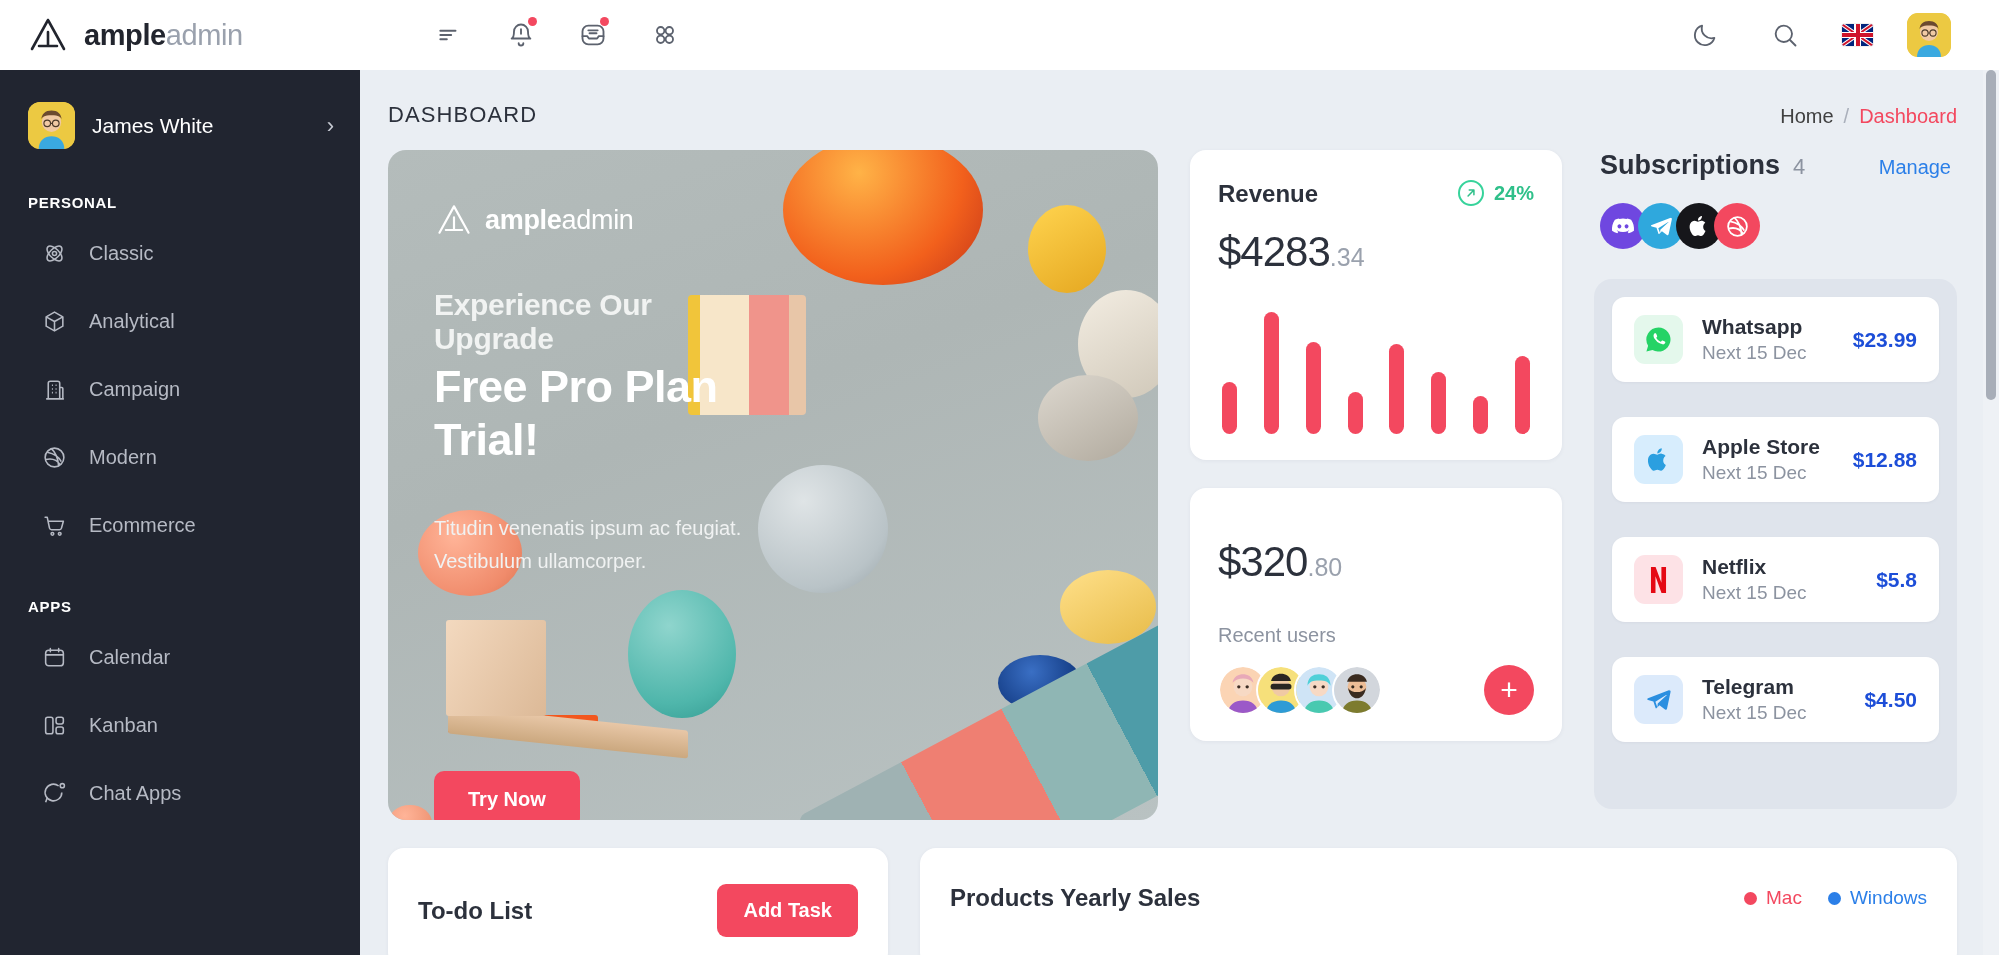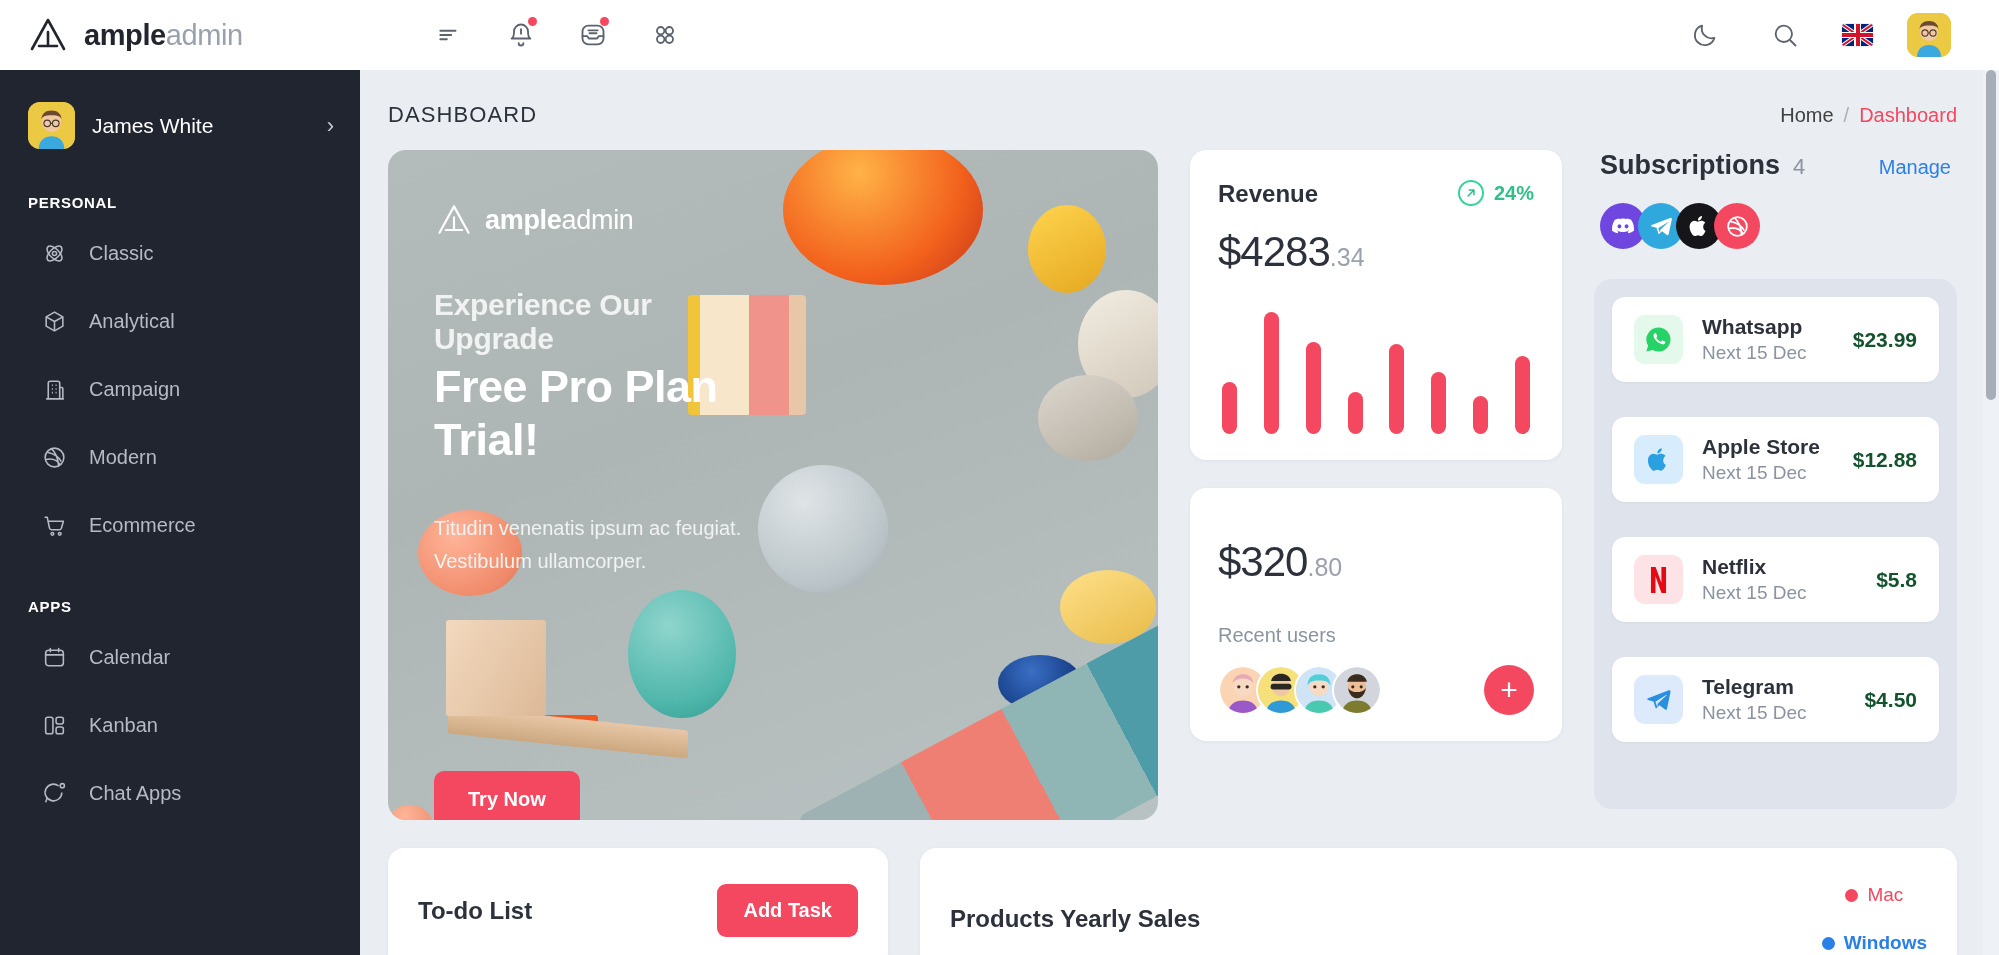--- a/index.html
+++ b/index.html
@@ -91,21 +91,21 @@
                   align-items: center; justify-content: center; }
   .nav-item.active { background: #f3485f; color: #fff; }
   .nav-item.active .ic svg { stroke: #fff; }
 
   
   .main {
     position: absolute; top: 70px; left: 360px; right: 0; bottom: 0;
     overflow: hidden; background: #eaeef3;
   }
   .page-head {
-    display: flex; align-items: center; padding: 32px 42px 0 28px;
+    display: flex; align-items: flex-end; padding: 32px 42px 0 28px;
   }
   .page-title { font-size: 22px; color: #2c313c; letter-spacing: 1.1px; }
   .crumbs { margin-left: auto; font-size: 20px; display: flex; gap: 10px; }
   .crumbs .c-home { color: #404040; cursor: pointer; }
   .crumbs .c-sep { color: #aab0bb; }
   .crumbs .c-cur { color: #f3485f; }
 
   .grid {
     display: flex; gap: 32px; padding: 22px 42px 0 28px; align-items: flex-start;
   }
@@ -188,34 +188,34 @@
   .sub-item {
     background: #fff; border-radius: 13px; padding: 18px 22px;
     display: flex; align-items: center; gap: 19px; margin-bottom: 35px;
     box-shadow: 0 1px 3px rgba(45,55,85,.05); cursor: pointer;
   }
   .sub-ico { width: 49px; height: 49px; flex: 0 0 49px; border-radius: 11px;
              display: flex; align-items: center; justify-content: center; }
   .sub-meta { flex: 1; min-width: 0; }
   .sub-name { font-size: 21px; font-weight: 700; color: #2c313c; }
   .sub-next { font-size: 19px; color: #8c93a0; margin-top: 3px; }
-  .sub-price { font-size: 21px; font-weight: 700; color: #14532d; white-space: nowrap; }
+  .sub-price { font-size: 21px; font-weight: 700; color: #1d4ed8; white-space: nowrap; }
 
   
   .bottom { display: flex; gap: 32px; padding: 28px 42px 0 28px; align-items: flex-start; }
   .todo-card { width: 500px; flex: 0 0 500px; }
   .sales-card { flex: 1; min-width: 0; }
   .bot-head { display: flex; align-items: center; padding: 36px 30px 0 30px; }
   .bot-title { font-size: 24px; font-weight: 700; color: #2c313c; }
   .add-task {
     margin-left: auto; background: #f3485f; color: #fff; border: 0;
     border-radius: 9px; padding: 15px 26px; font-size: 20px; font-weight: 600;
     cursor: pointer; font-family: inherit;
   }
-  .legend { margin-left: auto; display: flex; gap: 26px; align-items: center; flex-direction: column; }
+  .legend { margin-left: auto; display: flex; gap: 26px; align-items: center; }
   .legend span { display: flex; align-items: center; gap: 9px; font-size: 19px; }
   .legend i { width: 13px; height: 13px; border-radius: 50%; display: block; }
   .lg-mac  { color: #f3485f; }
   .lg-win  { color: #2b7fe8; }
 
   .scrollbar {
     position: absolute; top: 70px; right: 0; bottom: 0; width: 16px;
     background: #eef1f5; z-index: 40;
   }
   .scrollbar .thumb {
@@ -642,21 +642,21 @@
       <div class="card sales-card" style="height:120px">
         <div class="bot-head">
           <span class="bot-title">Products Yearly Sales</span>
           <span class="legend">
             <span class="lg-mac">
               <i style="background:#f3485f"></i>
               <b style="font-weight:400">Mac</b>
             </span>
             <span class="lg-win">
               <i style="background:#2b7fe8"></i>
-              <b style="font-weight:700">Windows</b>
+              <b style="font-weight:400">Windows</b>
             </span>
           </span>
         </div>
       </div>
     </div>
   </div>
 
   <div class="scrollbar">
     <div class="thumb"></div>
   </div>

